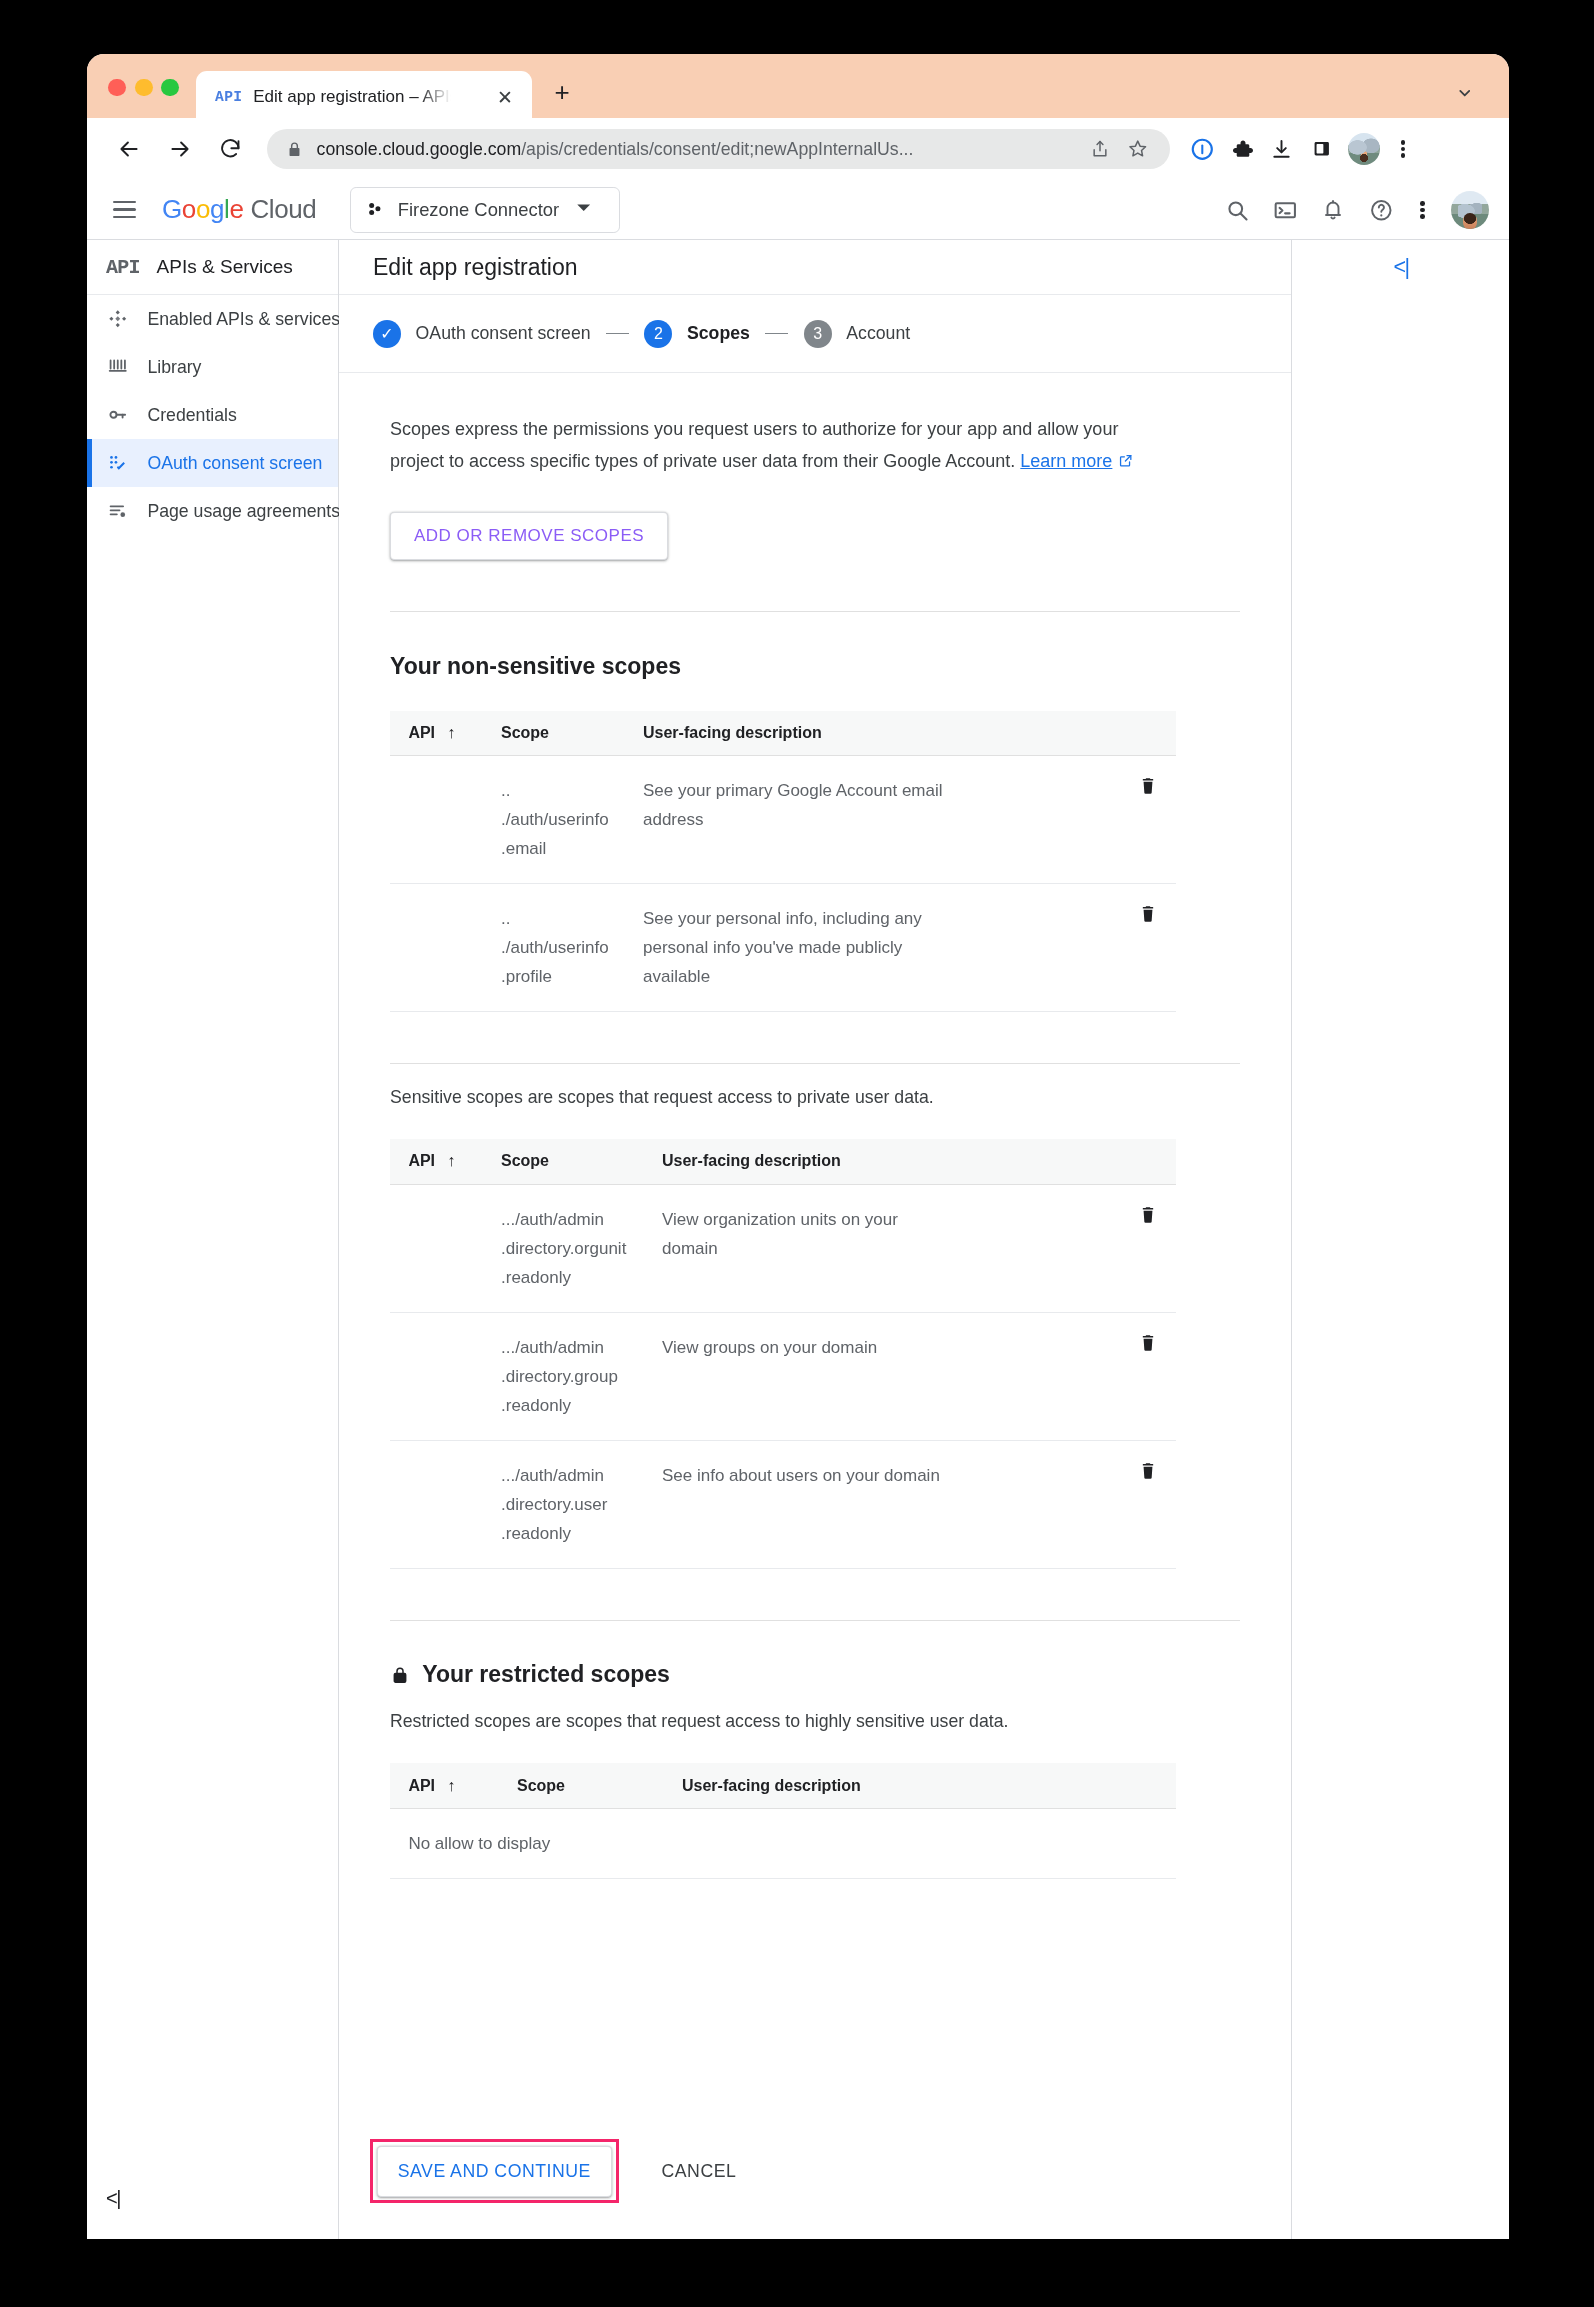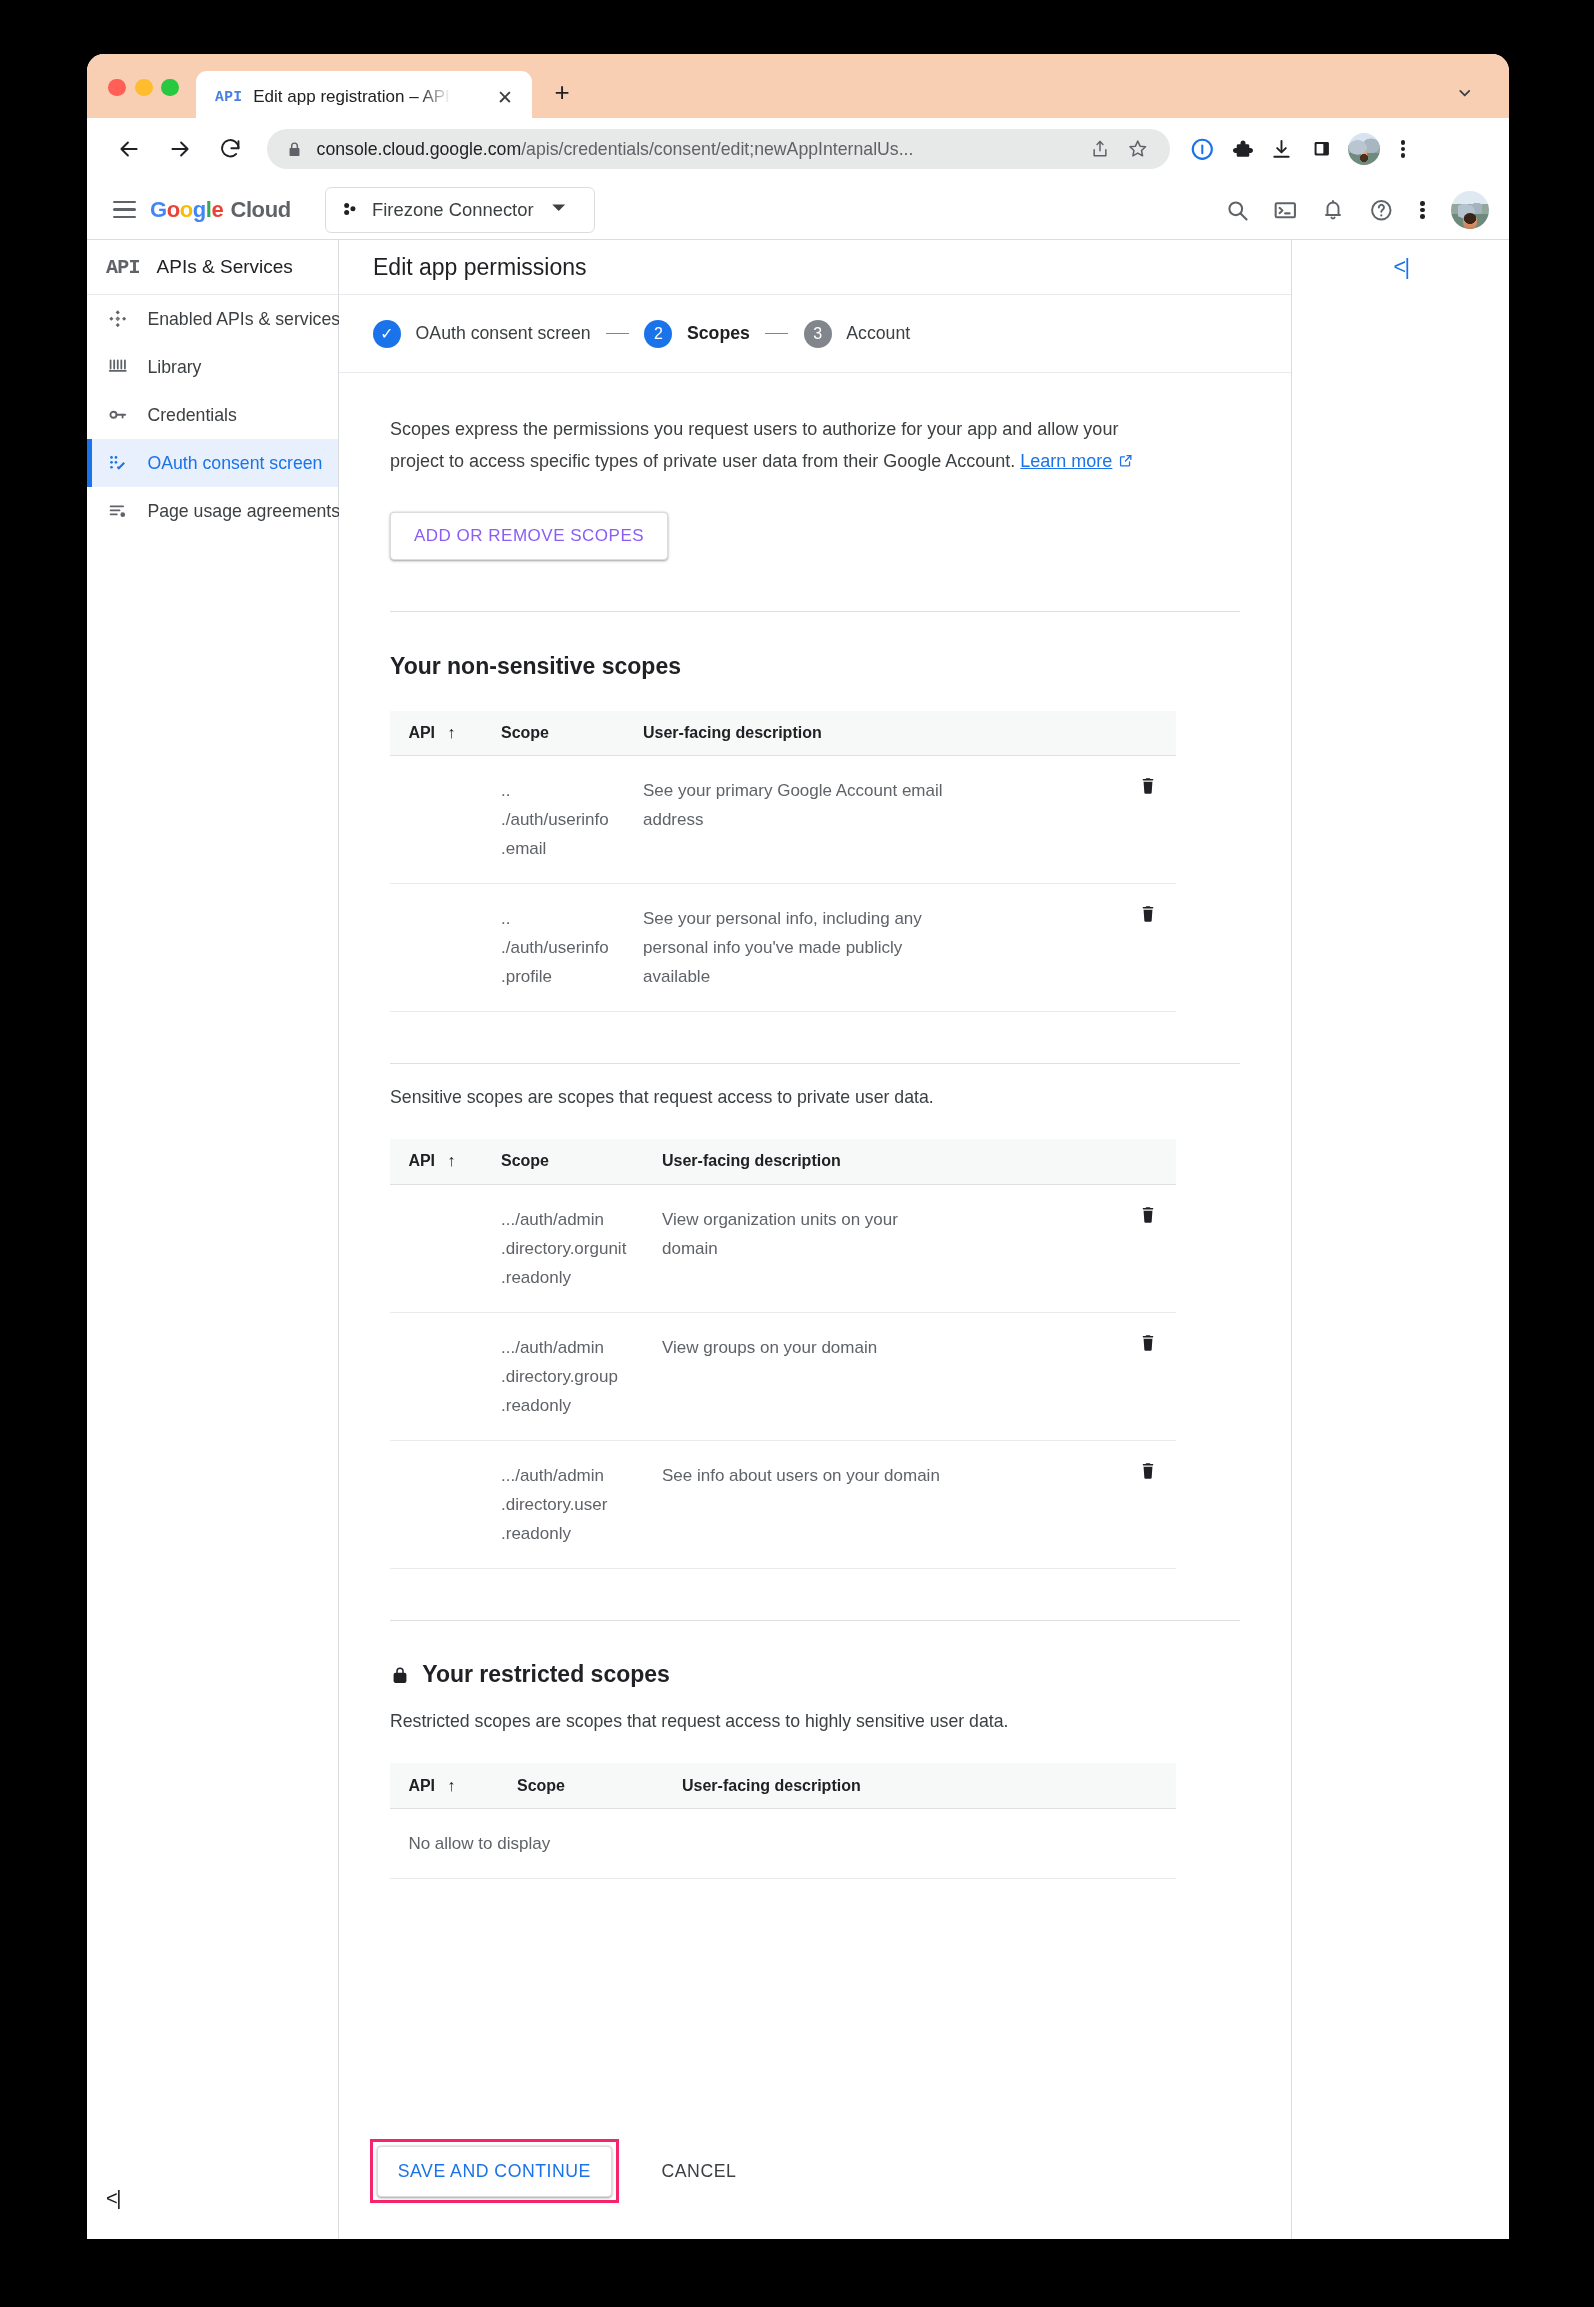--- a/index.html
+++ b/index.html
@@ -170,25 +170,25 @@
     width: 34px; height: 34px;
     display: flex; flex-direction: column;
     justify-content: center; align-items: center;
     gap: 5.4px;
   }
   #hamburger span {
     display: block; width: 23px; height: 2.3px;
     background: #5f6368; border-radius: 1.5px;
   }
   #gcp-logo {
-    margin-left: 9px;
-    font-size: 22px;
+    margin-left: 21px;
+    font-size: 26px;
     letter-spacing: -0.4px;
     white-space: nowrap;
-    font-weight: 700;
+    font-weight: 400;
   }
   #gcp-logo .g1 { color:#4285f4; } #gcp-logo .g2 { color:#ea4335; }
   #gcp-logo .g3 { color:#fbbc05; } #gcp-logo .g4 { color:#4285f4; }
   #gcp-logo .g5 { color:#34a853; } #gcp-logo .g6 { color:#ea4335; }
   #gcp-logo .cloud { color:#5f6368; margin-left:7px; }
 
   #project-picker {
     margin-left: 34px;
     height: 46px; min-width: 270px;
     border: 0.8px solid #dadce0;
@@ -696,21 +696,21 @@
     </div>
 
     <div id="content">
       <div id="right-rail">
         <span id="rail-collapse">&lt;|</span>
       </div>
 
       <div id="content-pane">
 
         <div id="page-header">
-          <span id="page-title">Edit app permissions</span>
+          <span id="page-title">Edit app registration</span>
         </div>
 
         <div id="stepper">
           <div class="step">
             <span class="step-bubble done">✓</span>
             <span class="step-label">OAuth consent screen</span>
           </div>
           <span class="step-dash"></span>
           <div class="step">
             <span class="step-bubble current">2</span>

